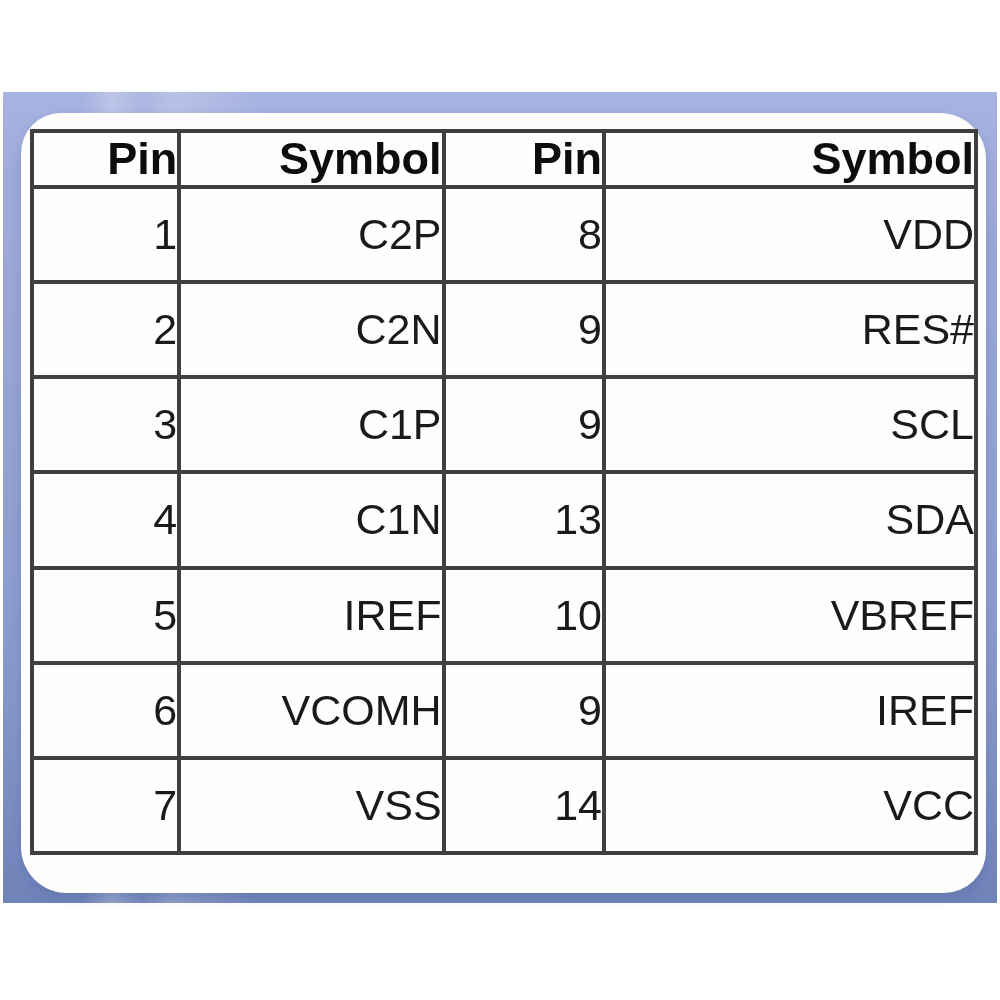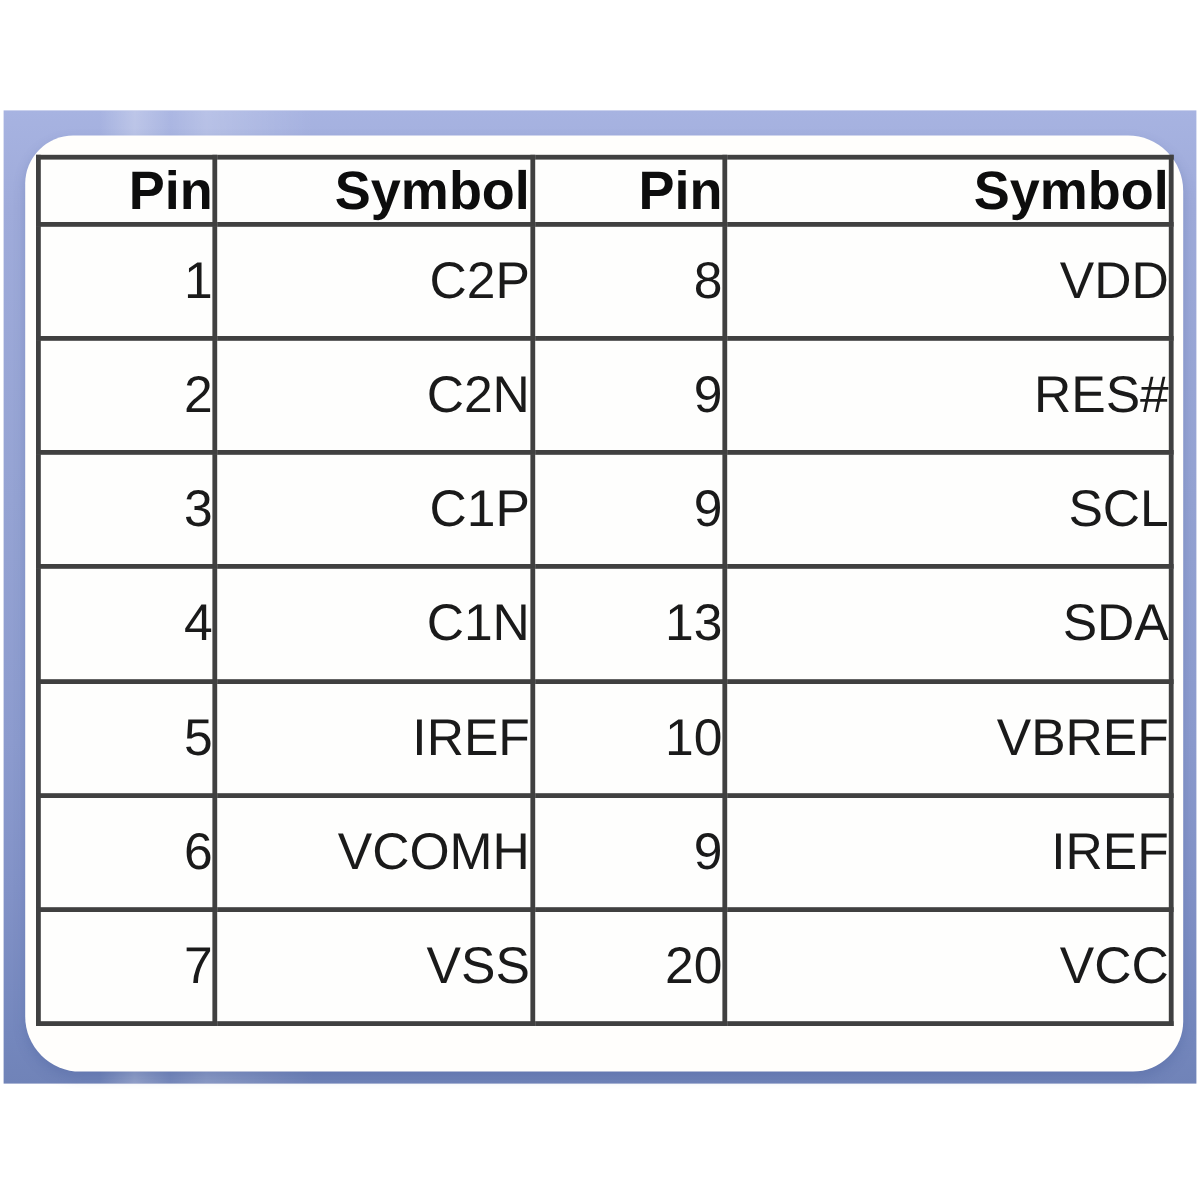--- a/index.html
+++ b/index.html
@@ -135,19 +135,19 @@
         </tr>
         <tr>
           <td>6</td>
           <td>VCOMH</td>
           <td>9</td>
           <td>IREF</td>
         </tr>
         <tr>
           <td>7</td>
           <td>VSS</td>
-          <td>20</td>
+          <td>14</td>
           <td>VCC</td>
         </tr>
       </tbody>
     </table>
   </div>
 </div>
 
 </body></html>

